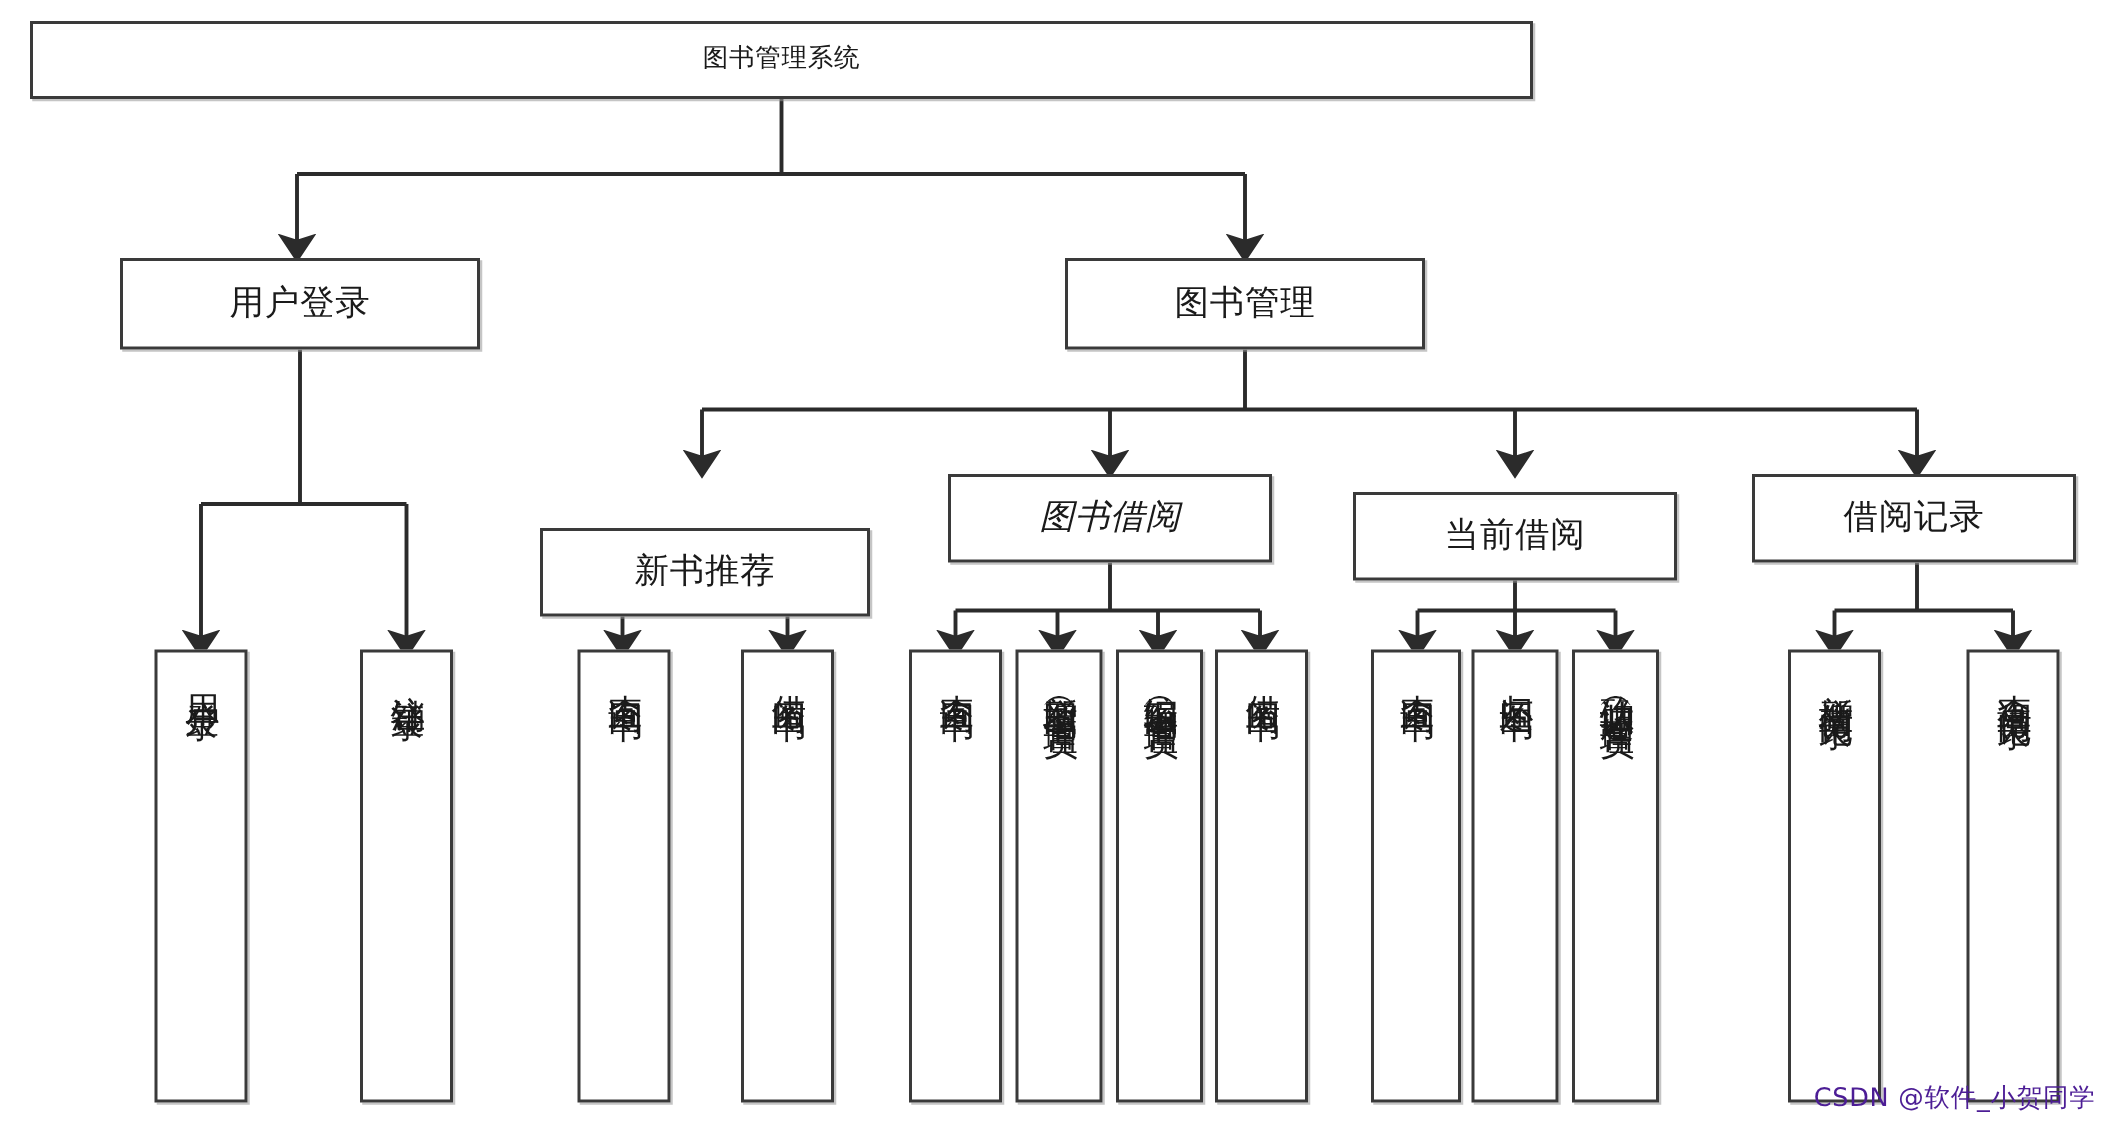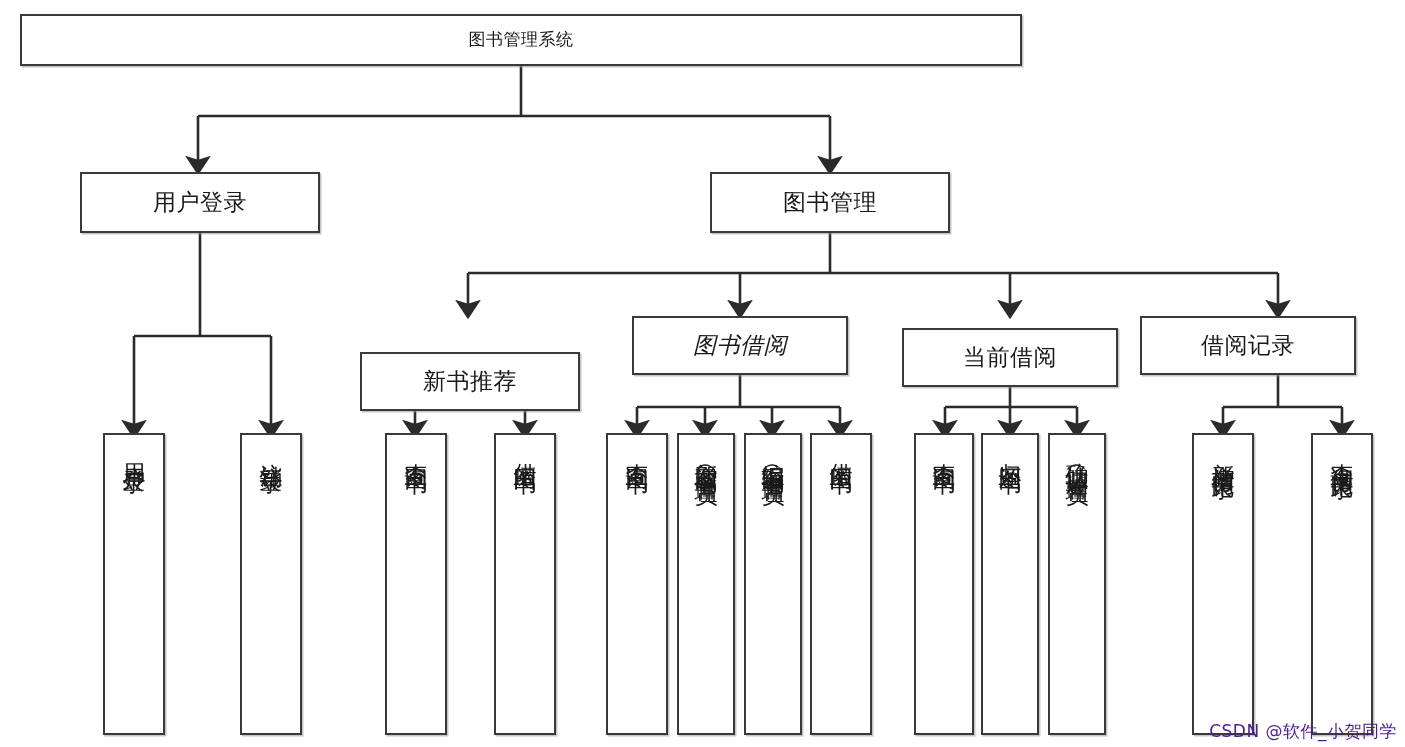--- a/index.html
+++ b/index.html
@@ -133,21 +133,21 @@
 
   <div class="node" style="left:360px;top:316px;width:220px;height:59px;margin-top:36px;">
     <span class="node-label">新书推荐</span>
   </div>
   <div class="node" style="left:632px;top:316px;width:216px;height:59px;font-style:italic;">
     <span class="node-label">图书借阅</span>
   </div>
   <div class="node" style="left:902px;top:316px;width:216px;height:59px;margin-top:12px;">
     <span class="node-label">当前借阅</span>
   </div>
-  <div class="node" style="left:1140px;top:316px;width:216px;height:59px;">
+  <div class="node" style="left:1168px;top:316px;width:216px;height:59px;">
     <span class="node-label">借阅记录</span>
   </div>
 
   <div class="node vertical" style="left:103px;top:433px;width:62px;height:302px;">
     <span class="node-label">用户登录</span>
   </div>
   <div class="node vertical" style="left:240px;top:433px;width:62px;height:302px;">
     <span class="node-label">注销登录</span>
   </div>
 

